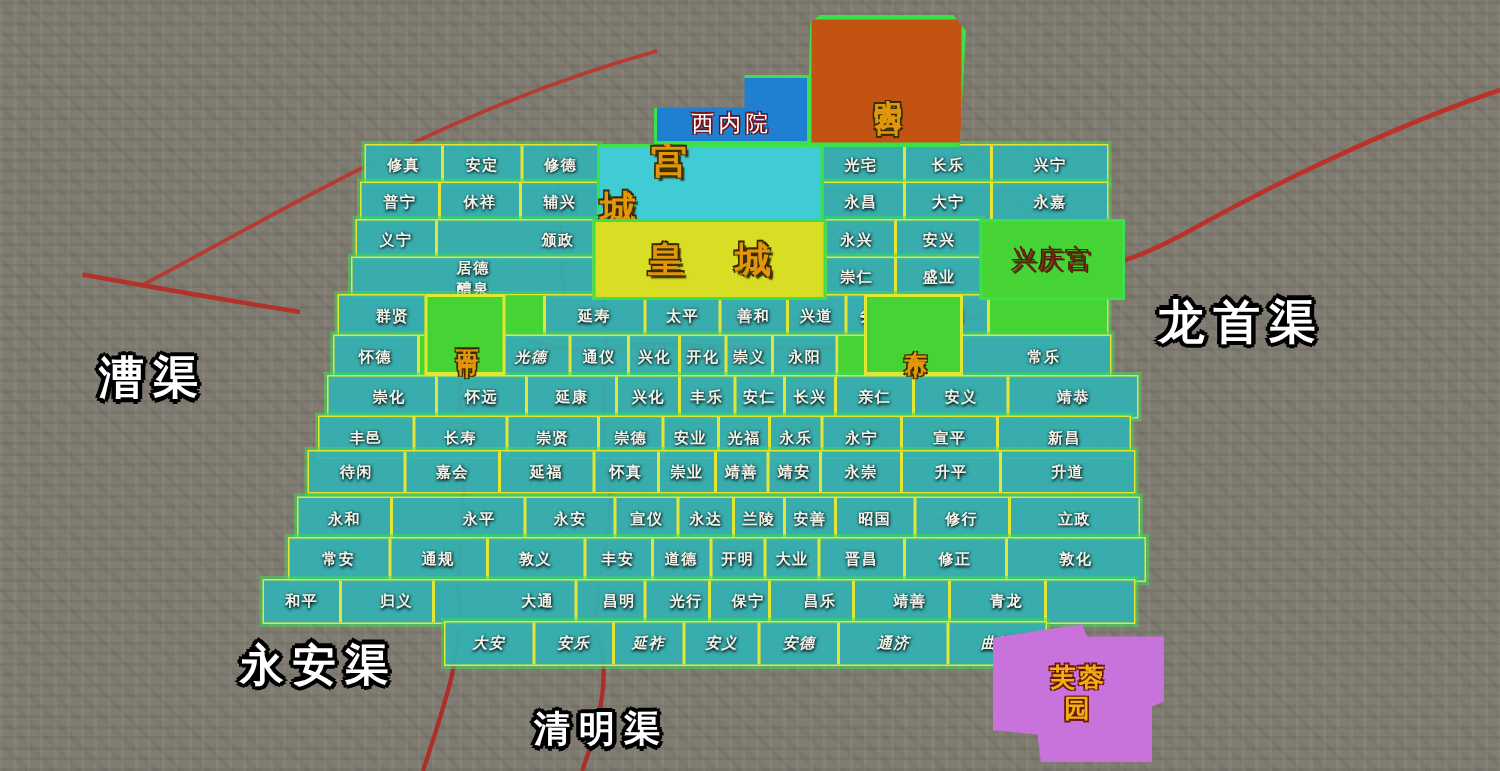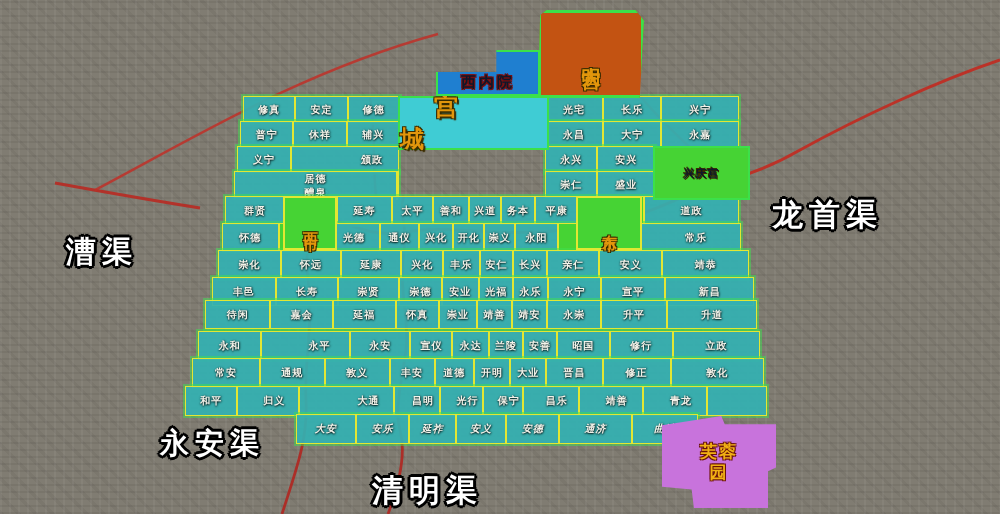--- a/index.html
+++ b/index.html
@@ -54,26 +54,26 @@
     color:#e2960c; text-shadow:-1px -1px 0 #3a2c00,1px -1px 0 #3a2c00,-1px 1px 0 #3a2c00,2px 2px 1px #3a2c00;
   }
   .daming{left:538px; top:10px; width:106px; height:88px; background:#c35312;
     clip-path:polygon(8% 0%, 92% 0%, 100% 12%, 96% 100%, 0% 100%, 2% 6%);
     box-shadow:inset 0 0 0 3px #3ce04a;}
   .daming .vlabel{font-size:19px;}
   .xinei{left:436px; top:50px; width:104px; height:46px; background:#1f7fd0;
     clip-path:polygon(0% 48%, 58% 48%, 58% 0%, 100% 0%, 100% 100%, 0% 100%);
     align-items:flex-end; padding-bottom:2px; box-sizing:border-box;}
   .xinei-label{
-    font-size:15px; font-weight:700; letter-spacing:3px; color:#0f172a;
+    font-size:15px; font-weight:400; letter-spacing:3px; color:#ffffff;
     text-shadow:-1px -1px 0 #7a1010,1px -1px 0 #7a1010,-1px 1px 0 #7a1010,1px 1px 0 #7a1010;
   }
   .xingqing{left:653px; top:146px; width:93px; height:50px; background:#46d334;}
   .xingqing-label{
-    font-size:11px; font-weight:700; letter-spacing:1px; color:#0f172a;
+    font-size:17px; font-weight:400; letter-spacing:1px; color:#7f1d1d;
     text-shadow:-1px -1px 0 #3a2c00,1px 1px 0 #3a2c00;
   }
   .market-box{z-index:7; background:#46d334; border:2px solid #e3e733; box-sizing:border-box;}
   .wmarket{left:283px; top:196px; width:54px; height:54px;}
   .emarket{left:576px; top:196px; width:66px; height:54px;}
   .vlabel{
     writing-mode:vertical-rl; text-orientation:upright;
     font-size:15px; font-weight:900; letter-spacing:2px;
     color:#e2960c; text-shadow:-1px -1px 0 #3a2c00,1px 1px 0 #3a2c00,1px -1px 0 #3a2c00,-1px 1px 0 #3a2c00;
   }
@@ -86,21 +86,21 @@
   }
   
   .canal-label{
     position:absolute; z-index:9; color:#fff; font-weight:900; letter-spacing:6px;
     text-shadow:-3px 0 0 #000,3px 0 0 #000,0 -3px 0 #000,0 3px 0 #000,
                 -2px -2px 0 #000,2px -2px 0 #000,-2px 2px 0 #000,2px 2px 0 #000;
   }
   .lbl-cao{left:66px; top:232px; font-size:30px;}
   .lbl-long{left:772px; top:194px; font-size:31px;}
   .lbl-yongan{left:160px; top:424px; font-size:29px;}
-  .lbl-qingming{left:372px; top:470px; font-size:31px;}
+  .lbl-qingming{left:356px; top:470px; font-size:24px;}
 </style>
 </head>
 <body>
 
 <div class="screen">
 
   <div class="sat"></div>
   <div class="grain"></div>
 
   <svg class="canals" width="1000" height="514" viewBox="0 0 1000 514">
@@ -159,35 +159,34 @@
       <div class="row" style="left: 225px; top: 196px; width: 512px; height: 27px;">
         <div class="cell" style="flex: 1.15 1 0%;">群贤</div>
         <div class="cell market" style="flex: 1 1 0%;"></div>
         <div class="cell" style="flex: 1.05 1 0%;">延寿</div>
         <div class="cell" style="flex: 0.78 1 0%;">太平</div>
         <div class="cell" style="flex: 0.68 1 0%;">善和</div>
         <div class="cell" style="flex: 0.6 1 0%;">兴道</div>
         <div class="cell" style="flex: 0.62 1 0%;">务本</div>
         <div class="cell" style="flex: 0.85 1 0%;">平康</div>
         <div class="cell market" style="flex: 1.25 1 0%;"></div>
-        <div class="cell" style="flex: 1.85 1 0%;">道政</div>
       </div>
       <div class="row" style="left: 222px; top: 223px; width: 517px; height: 27px;">
         <div class="cell" style="flex: 1.15 1 0%;">怀德</div>
         <div class="cell market" style="flex: 1 1 0%;"></div>
-        <div class="cell" style="flex: 1.05 1 0%;">光德</div>
+        <div class="cell" style="flex: 1.05 1 0%; font-style: italic;">光德</div>
         <div class="cell" style="flex: 0.78 1 0%;">通仪</div>
         <div class="cell" style="flex: 0.68 1 0%;">兴化</div>
         <div class="cell" style="flex: 0.6 1 0%;">开化</div>
         <div class="cell" style="flex: 0.62 1 0%;">崇义</div>
         <div class="cell" style="flex: 0.85 1 0%;">永阳</div>
         <div class="cell market" style="flex: 1.25 1 0%;"></div>
         <div class="cell" style="flex: 1.85 1 0%; padding-left: 32px;">常乐</div>
       </div>
-      <div class="row" style="left: 218px; top: 250px; width: 529px; height: 27px;">
+      <div class="row" style="left: 218px; top: 250px; width: 529px; height: 27px; padding-left: 10px;">
         <div class="cell" style="flex: 1.15 1 0%;">崇化</div>
         <div class="cell" style="flex: 1.1 1 0%;">怀远</div>
         <div class="cell" style="flex: 1.1 1 0%;">延康</div>
         <div class="cell" style="flex: 0.75 1 0%;">兴化</div>
         <div class="cell" style="flex: 0.65 1 0%;">丰乐</div>
         <div class="cell" style="flex: 0.6 1 0%;">安仁</div>
         <div class="cell" style="flex: 0.6 1 0%;">长兴</div>
         <div class="cell" style="flex: 0.95 1 0%;">亲仁</div>
         <div class="cell" style="flex: 1.15 1 0%;">安义</div>
         <div class="cell" style="flex: 1.6 1 0%;">靖恭</div>
@@ -233,21 +232,21 @@
         <div class="cell" style="flex: 1.1 1 0%;">通规</div>
         <div class="cell" style="flex: 1.1 1 0%;">敦义</div>
         <div class="cell" style="flex: 0.75 1 0%;">丰安</div>
         <div class="cell" style="flex: 0.65 1 0%;">道德</div>
         <div class="cell" style="flex: 0.6 1 0%;">开明</div>
         <div class="cell" style="flex: 0.6 1 0%;">大业</div>
         <div class="cell" style="flex: 0.95 1 0%;">晋昌</div>
         <div class="cell" style="flex: 1.15 1 0%;">修正</div>
         <div class="cell" style="flex: 1.6 1 0%;">敦化</div>
       </div>
-      <div class="row" style="left: 185px; top: 386px; width: 580px; height: 28px; gap: 12px;">
+      <div class="row" style="left: 175px; top: 386px; width: 580px; height: 28px; gap: 12px;">
         <div class="cell" style="flex: 1.15 1 0%;">和平</div>
         <div class="cell" style="flex: 1.1 1 0%;">归义</div>
         <div class="cell" style="flex: 1.1 1 0%; padding-left: 32px;">大通</div>
         <div class="cell" style="flex: 0.75 1 0%;">昌明</div>
         <div class="cell" style="flex: 0.65 1 0%;">光行</div>
         <div class="cell" style="flex: 0.6 1 0%;">保宁</div>
         <div class="cell" style="flex: 0.95 1 0%;">昌乐</div>
         <div class="cell" style="flex: 1.15 1 0%;">靖善</div>
         <div class="cell" style="flex: 1.15 1 0%;">青龙</div>
         <div class="cell" style="flex: 1.05 1 0%;"></div>
@@ -259,20 +258,23 @@
         <div class="cell" style="flex: 0.75 1 0%;">安义</div>
         <div class="cell" style="flex: 0.8 1 0%;">安德</div>
         <div class="cell" style="flex: 1.1 1 0%;">通济</div>
         <div class="cell" style="flex: 1 1 0%;">曲池</div>
       </div>
     </div>
 
   <div class="area bordered gongcheng">
     <span class="band-label">宫城</span>
   </div>
+  <div class="area bordered huangcheng">
+    <span class="band-label">皇城</span>
+  </div>
   <div class="area daming">
     <span class="vlabel">大明宫</span>
   </div>
   <div class="area bordered xinei">
     <span class="xinei-label">西内院</span>
   </div>
   <div class="area bordered xingqing">
     <span class="xingqing-label">兴庆宫</span>
   </div>
   <div class="area market-box wmarket">

